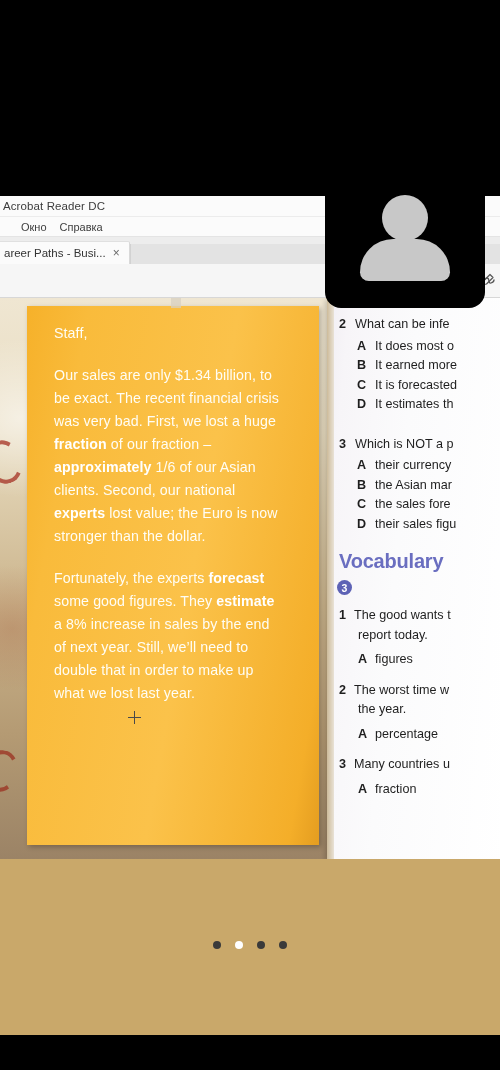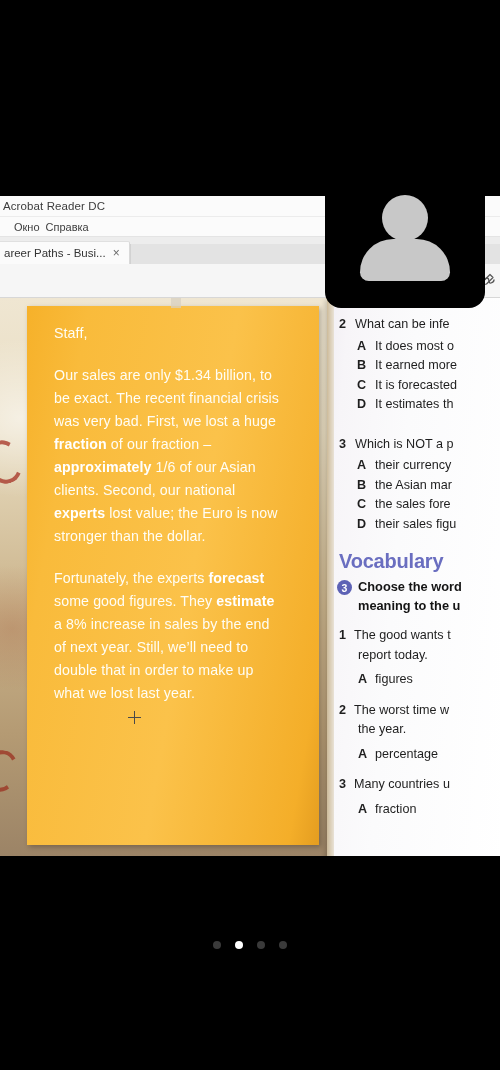--- a/index.html
+++ b/index.html
@@ -7,33 +7,33 @@
   body {
     width:500px; height:1070px; position:relative; overflow:hidden;
     font-family:"Liberation Sans", sans-serif;
   }
 
   
   #stage { position:absolute; left:0; top:0; width:500px; height:1070px; background:#000; }
 
   
   #window {
-    position:absolute; left:0; top:196px; width:500px; height:660px;
+    position:absolute; left:0; top:196px; width:500px; height:839px;
     overflow:hidden; background:#c9a86a;
   }
 
   
   .chrome { position:absolute; left:0; top:0; width:500px; background:#f7f7f7; }
   .titlebar {
     height:21px; background:#fbfbfb; display:flex; align-items:center;
     padding-left:3px; border-bottom:1px solid #ececec;
   }
   .titlebar .apptitle { font-size:11.5px; color:#3c3c3c; letter-spacing:.1px; }
   .menubar {
-    height:20px; background:#fbfbfb; display:flex; align-items:center; gap:6px;
+    height:20px; background:#fbfbfb; display:flex; align-items:center; gap:13px;
     padding-left:2px; border-bottom:1px solid #e4e4e4;
   }
   .menubar .mi { font-size:11px; color:#404040; }
   .menubar .mi.clip { width:6px; overflow:hidden; }
 
   .tabstrip { height:27px; background:#ededed; display:flex; align-items:flex-end; }
   .tab {
     height:23px; background:#fbfbfb; display:flex; align-items:center; gap:7px;
     padding:0 9px 0 4px; font-size:11.5px; color:#343434;
     border-top:1px solid #e0e0e0; border-right:1px solid #d9d9d9;
@@ -259,24 +259,20 @@
           <div class="q-line">
             <span class="ltr">D</span>
             <span>their sales figu</span>
           </div>
         </div>
 
         <div class="vocab-title">Vocabulary</div>
 
         <div class="vocab-inst">
           <span class="circ-num">3</span>
-          <span class="txt">
-            <span>Choose the word</span><br>
-            <span>meaning to the u</span>
-          </span>
         </div>
 
         <div class="qblock">
           <div class="v-item">
             <div class="v-q">
               <span class="num">1</span>
               <span>The good wants t</span>
             </div>
             <div class="v-cont">report today.</div>
             <div class="v-opt">

